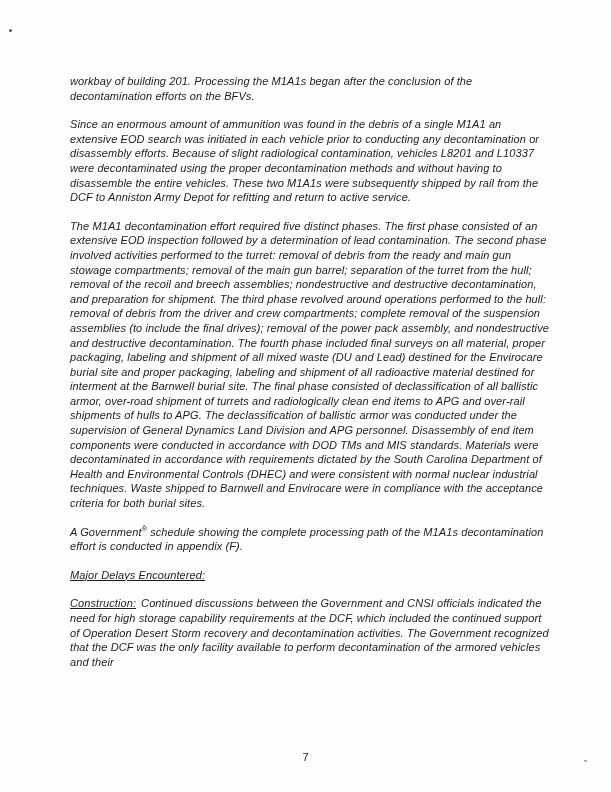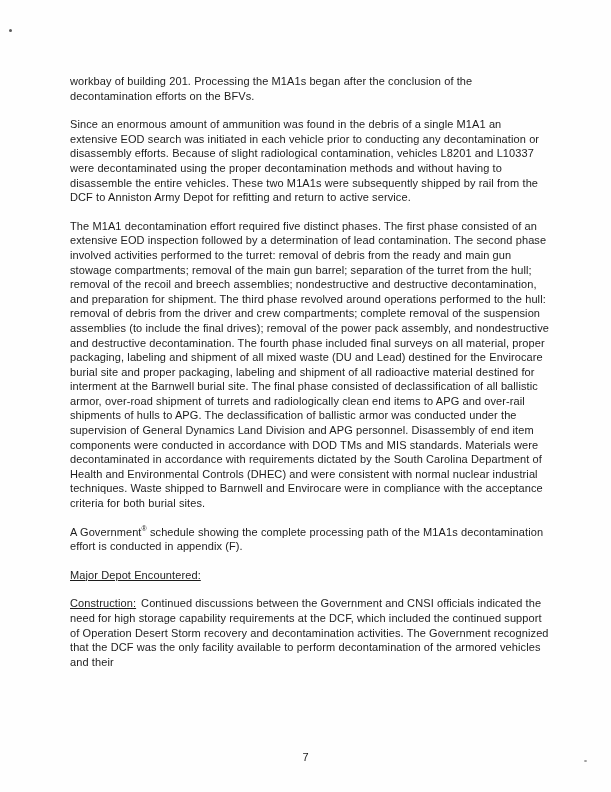--- a/index.html
+++ b/index.html
@@ -21,20 +21,21 @@
     left: 70px;
     top: 74px;
     width: 479px;
     font-size: 11px;
     line-height: 14.6px;
     letter-spacing: 0.1px;
     text-align: left;
   }
   .content p {
     margin: 0 0 14px 0;
+    font-style: italic;
   }
   .u {
     text-decoration: underline;
   }
   sup.reg {
     font-size: 7px;
     vertical-align: super;
     line-height: 0;
   }
   .construction-text {
@@ -78,21 +79,21 @@
   <div class="content">
 
     <p>workbay of building 201. Processing the M1A1s began after the conclusion of the decontamination efforts on the BFVs.</p>
 
     <p>Since an enormous amount of ammunition was found in the debris of a single M1A1 an extensive EOD search was initiated in each vehicle prior to conducting any decontamination or disassembly efforts. Because of slight radiological contamination, vehicles L8201 and L10337 were decontaminated using the proper decontamination methods and without having to disassemble the entire vehicles. These two M1A1s were subsequently shipped by rail from the DCF to Anniston Army Depot for refitting and return to active service.</p>
 
     <p>The M1A1 decontamination effort required five distinct phases. The first phase consisted of an extensive EOD inspection followed by a determination of lead contamination. The second phase involved activities performed to the turret: removal of debris from the ready and main gun stowage compartments; removal of the main gun barrel; separation of the turret from the hull; removal of the recoil and breech assemblies; nondestructive and destructive decontamination, and preparation for shipment. The third phase revolved around operations performed to the hull: removal of debris from the driver and crew compartments; complete removal of the suspension assemblies (to include the final drives); removal of the power pack assembly, and nondestructive and destructive decontamination. The fourth phase included final surveys on all material, proper packaging, labeling and shipment of all mixed waste (DU and Lead) destined for the Envirocare burial site and proper packaging, labeling and shipment of all radioactive material destined for interment at the Barnwell burial site. The final phase consisted of declassification of all ballistic armor, over-road shipment of turrets and radiologically clean end items to APG and over-rail shipments of hulls to APG. The declassification of ballistic armor was conducted under the supervision of General Dynamics Land Division and APG personnel. Disassembly of end item components were conducted in accordance with DOD TMs and MIS standards. Materials were decontaminated in accordance with requirements dictated by the South Carolina Department of Health and Environmental Controls (DHEC) and were consistent with normal nuclear industrial techniques. Waste shipped to Barnwell and Envirocare were in compliance with the acceptance criteria for both burial sites.</p>
 
     <p><span>A Government</span><sup class="reg">®</sup><span> schedule showing the complete processing path of the M1A1s decontamination effort is conducted in appendix (F).</span></p>
 
-    <p><span class="u">Major Depot Encountered:</span></p>
+    <p><span class="u">Major Delays Encountered:</span></p>
 
     <p><span class="u">Construction:</span><span class="construction-text">Continued discussions between the Government and CNSI officials indicated the need for high storage capability requirements at the DCF, which included the continued support of Operation Desert Storm recovery and decontamination activities. The Government recognized that the DCF was the only facility available to perform decontamination of the armored vehicles and their</span></p>
 
   </div>
 
   <div class="page-number">7</div>
 
   <span class="speck speck-bottom-right"></span>
 
 </div>

